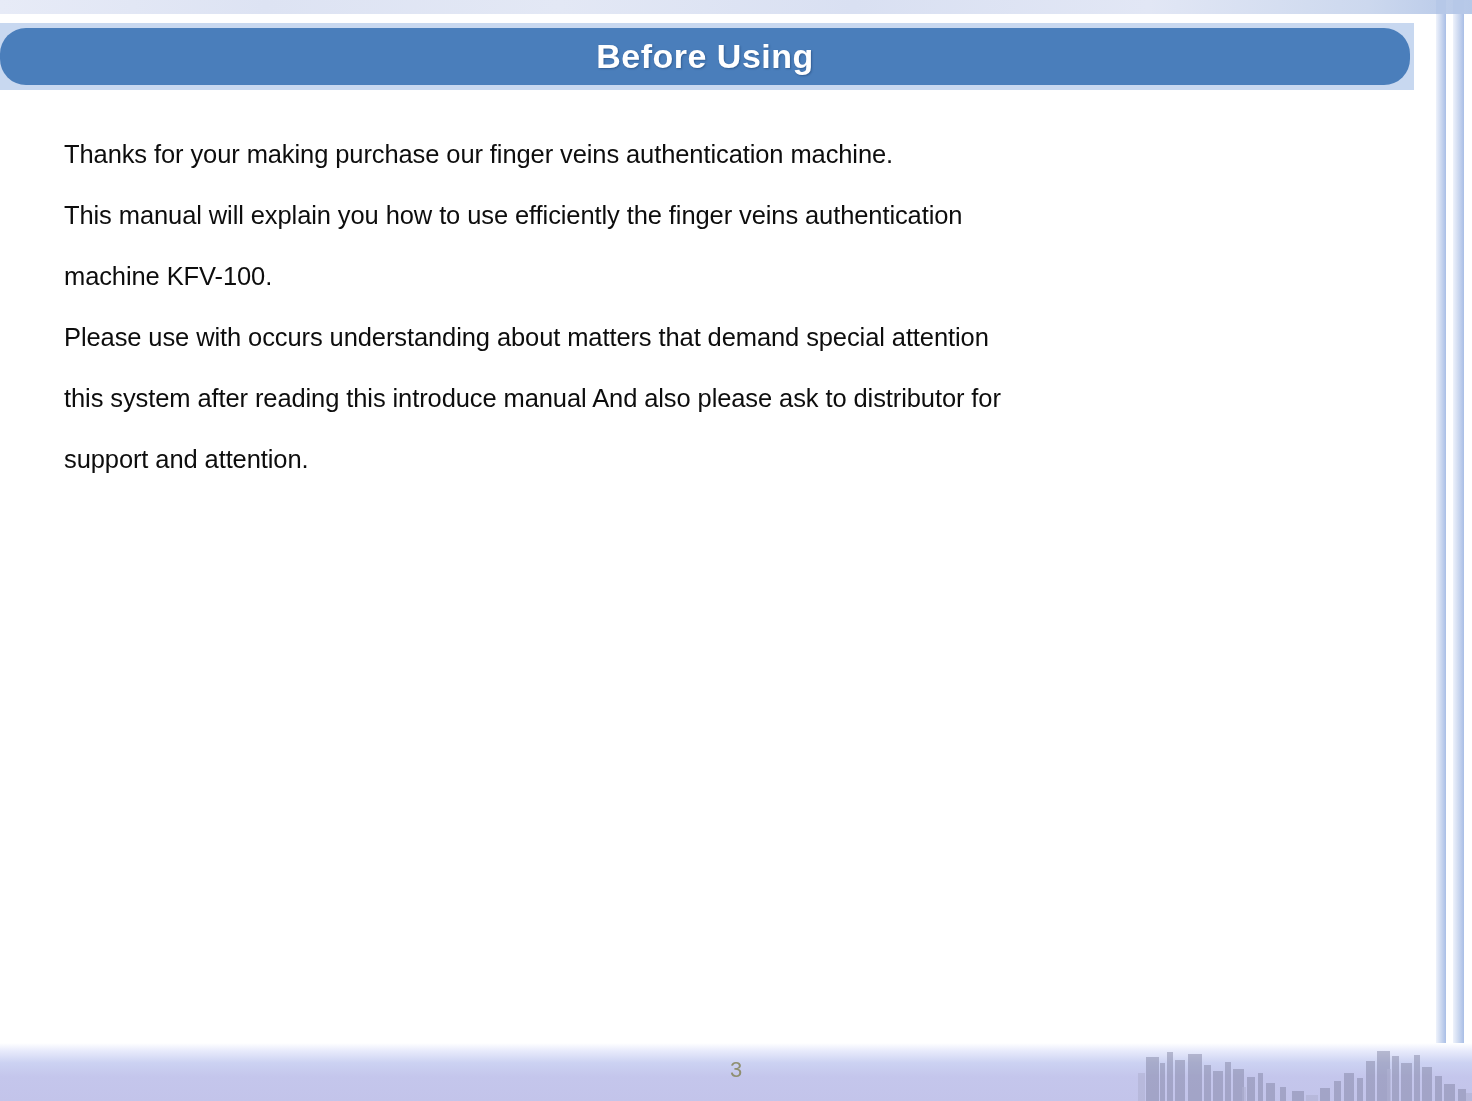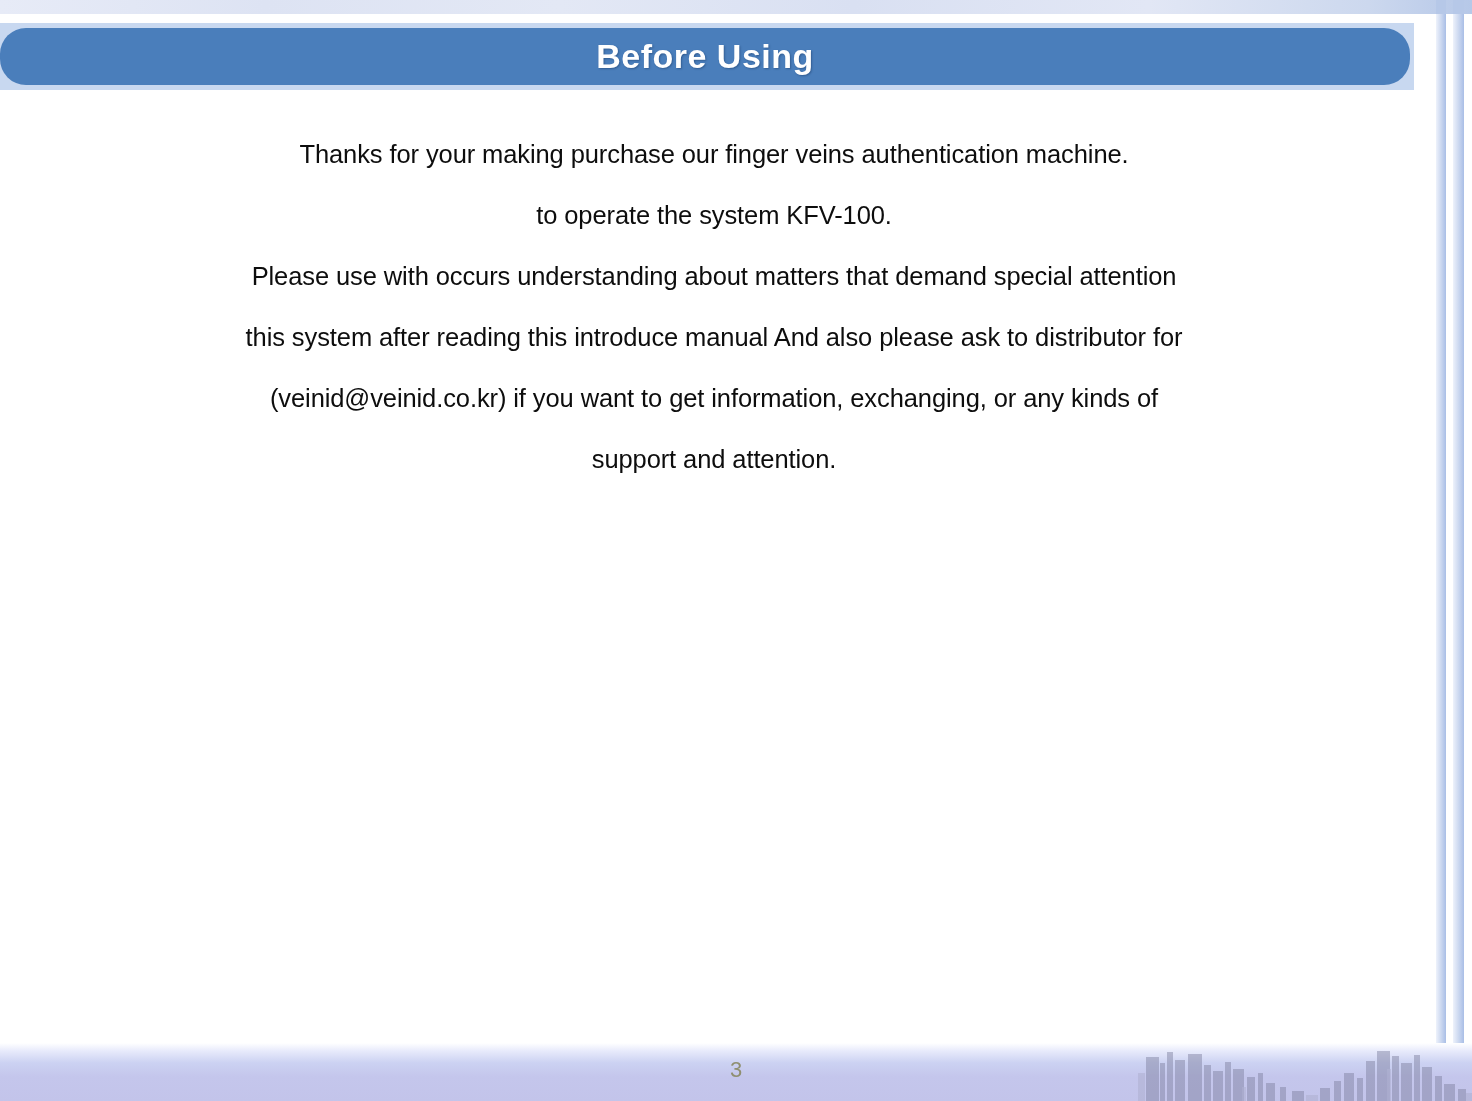--- a/index.html
+++ b/index.html
@@ -91,21 +91,20 @@
 
   
   .body-copy {
     position: absolute;
     top: 124px;
     left: 64px;
     width: 1300px;
   }
   .para {
     margin: 0 0 0 0;
-    text-align: center;
   }
   .line {
     font-size: 25.5px;
     line-height: 61px;
     color: #0d0d0d;
     white-space: nowrap;
     font-family: "Liberation Sans", "DejaVu Sans", sans-serif;
     letter-spacing: -0.1px;
   }
 
@@ -159,28 +158,30 @@
   <div class="rail rail-a"></div>
   <div class="rail rail-b"></div>
   <div class="rail-cap" style="left:1436px;width:10px;"></div>
   <div class="rail-cap" style="left:1453px;width:11px;"></div>
 
   <div class="body-copy" id="body-copy">
       <div class="para">
         <div class="line">Thanks for your making purchase our finger veins authentication machine.</div>
       </div>
       <div class="para">
-        <div class="line">to operate the system KFV-100.</div>
+        <div class="line">This manual will explain you how to use efficiently the finger veins authentication</div>
+        <div class="line">machine KFV-100.</div>
+      </div>
+      <div class="para">
       </div>
       <div class="para">
         <div class="line">Please use with occurs understanding about matters that demand special attention</div>
         <div class="line">this system after reading this introduce manual And also please ask to distributor for</div>
       </div>
       <div class="para">
-        <div class="line">(veinid@veinid.co.kr) if you want to get information, exchanging, or any kinds of</div>
         <div class="line">support and attention.</div>
       </div>
     </div>
 
   <div class="footer">
     <svg class="skyline" viewBox="0 0 430 58" preserveAspectRatio="none">
       <g fill="#7d7f9e" opacity="0.85">
         <rect x="104" y="14" width="13" height="44"></rect>
         <rect x="118" y="20" width="5" height="38"></rect>
         <rect x="125" y="9" width="6" height="49"></rect>

